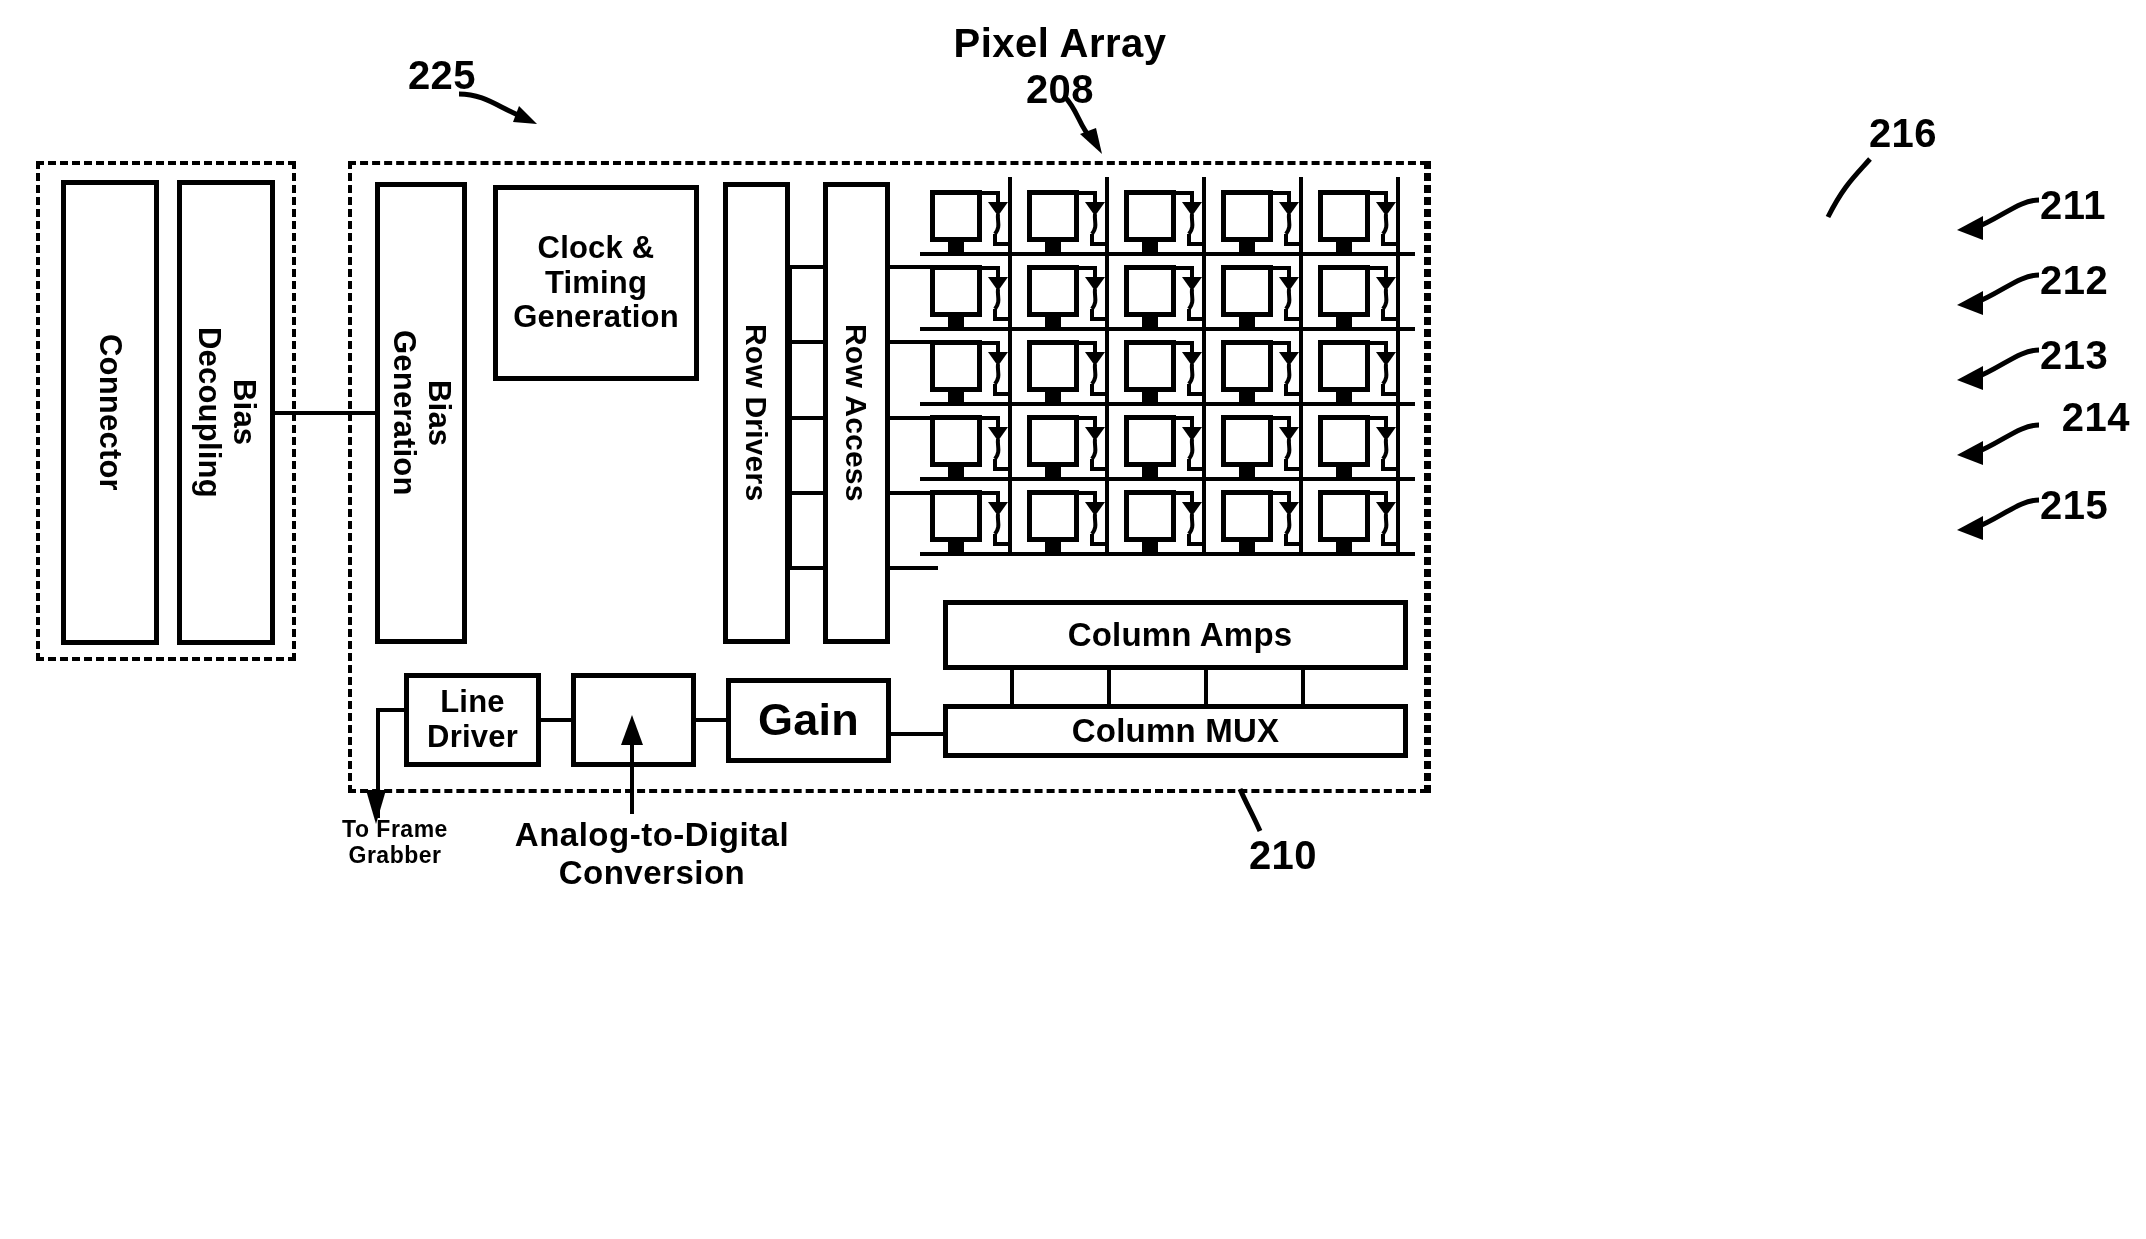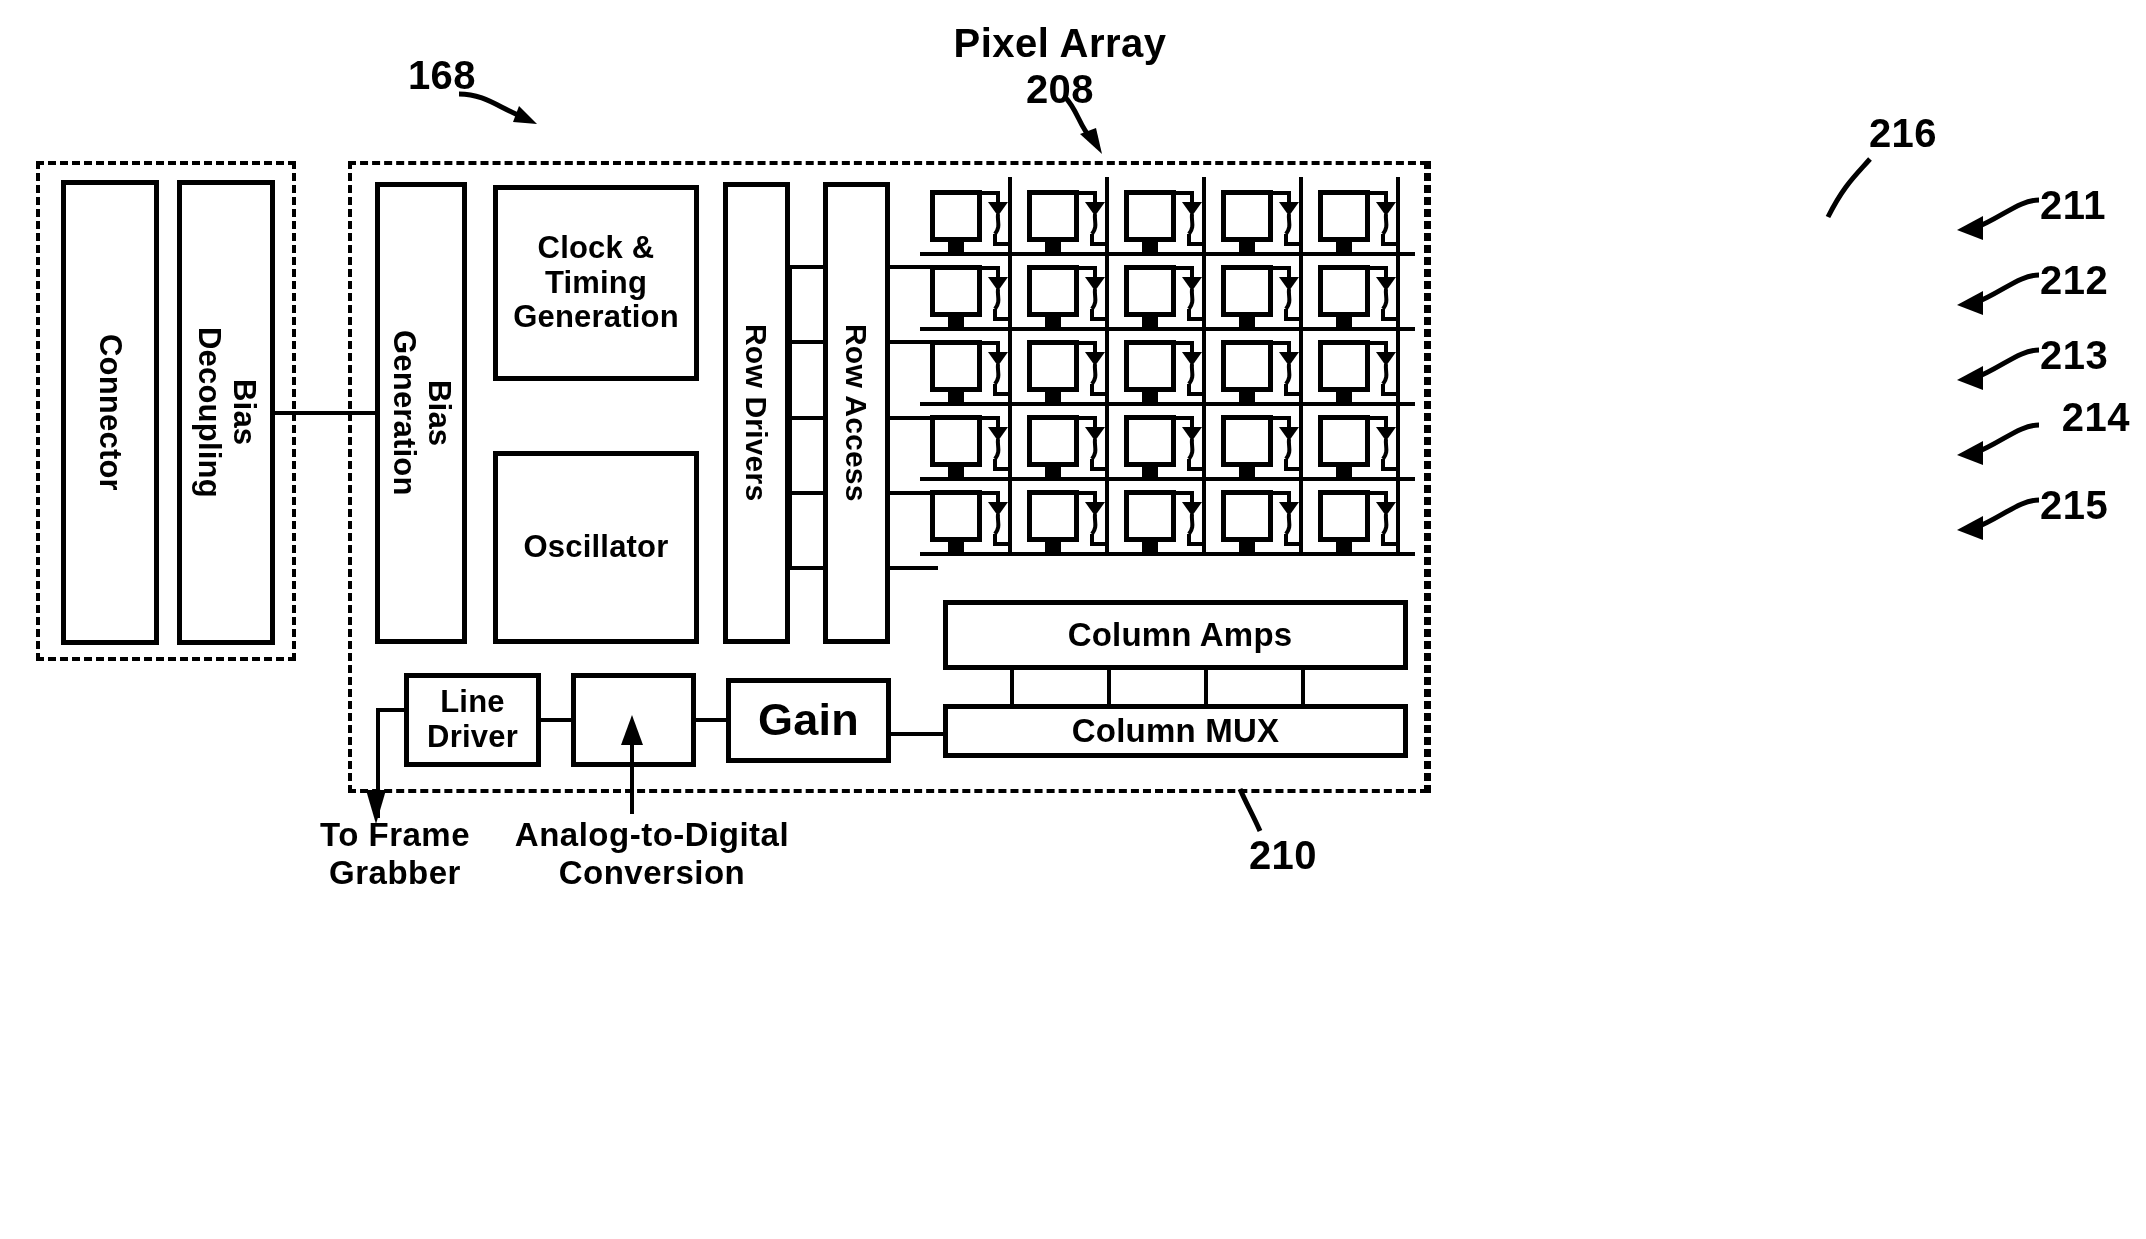--- a/index.html
+++ b/index.html
@@ -115,21 +115,21 @@
     position: absolute;
     overflow: visible;
   }
   svg { display: block; overflow: visible; }
 </style>
 </head>
 <body>
 
 <div id="stage">
 
-  <div class="refnum" style="left:402px; top:52px; width:80px;">168</div>
+  <div class="refnum" style="left:402px; top:52px; width:80px;">225</div>
   <div class="leader" style="left:455px; top:88px;">
     <svg width="110" height="45" viewBox="0 0 110 45">
       <path d="M4,6 C30,6 44,20 70,30" stroke="#000" stroke-width="5" fill="none"></path>
       <path d="M64,18 L82,36 L58,34 Z" fill="#000"></path>
     </svg>
   </div>
 
   <div class="refnum" style="left:930px; top:20px; width:260px;"><span>Pixel Array</span><br><span>208</span></div>
   <div class="leader" style="left:1060px; top:92px;">
     <svg width="80" height="70" viewBox="0 0 80 70">
@@ -172,23 +172,20 @@
     <div class="lbl vert" style="font-size:31px;">Bias
 Generation</div>
   </div>
 
   <div class="solid-box" style="left:493px; top:185px; width:206px; height:196px;">
     <div class="lbl" style="font-size:31px;">Clock &amp;
 Timing
 Generation</div>
   </div>
 
-  <div class="solid-box" style="left:493px; top:451px; width:206px; height:193px;">
-    <div class="lbl" style="font-size:31px;">Oscillator</div>
-  </div>
 
   <div class="solid-box" style="left:723px; top:182px; width:67px; height:462px;">
     <div class="lbl vert" style="font-size:30px;">Row Drivers</div>
   </div>
 
   <div class="solid-box" style="left:823px; top:182px; width:67px; height:462px;">
     <div class="lbl vert" style="font-size:30px;">Row Access</div>
   </div>
 
   <div class="wire wire-h" style="left:788px; top:265px; width:37px;"></div>
@@ -588,21 +585,21 @@
   <div class="wire wire-h" style="left:889px; top:732px; width:56px;"></div>
 
   <div class="wire wire-h" style="left:376px; top:708px; width:30px;"></div>
   <div class="wire wire-v" style="left:376px; top:708px; height:110px;"></div>
   <div class="leader" style="left:362px; top:790px;">
     <svg width="32" height="40" viewBox="0 0 32 40">
       <path d="M4,0 L24,0 L14,34 Z" fill="#000"></path>
     </svg>
   </div>
 
-  <div class="refnum" style="left:300px; top:816px; width:190px; text-align:center; font-size:33px;">To Frame
+  <div class="refnum" style="left:300px; top:816px; width:190px; text-align:center; font-size:23px;">To Frame
 Grabber</div>
 
   <div class="wire wire-v" style="left:630px; top:726px; height:88px;"></div>
   <div class="leader" style="left:619px; top:715px;">
     <svg width="26" height="34" viewBox="0 0 26 34">
       <path d="M13,0 L24,30 L2,30 Z" fill="#000"></path>
     </svg>
   </div>
   <div class="refnum" style="left:512px; top:816px; width:280px; text-align:center; font-size:33px;">Analog-to-Digital
 Conversion</div>

